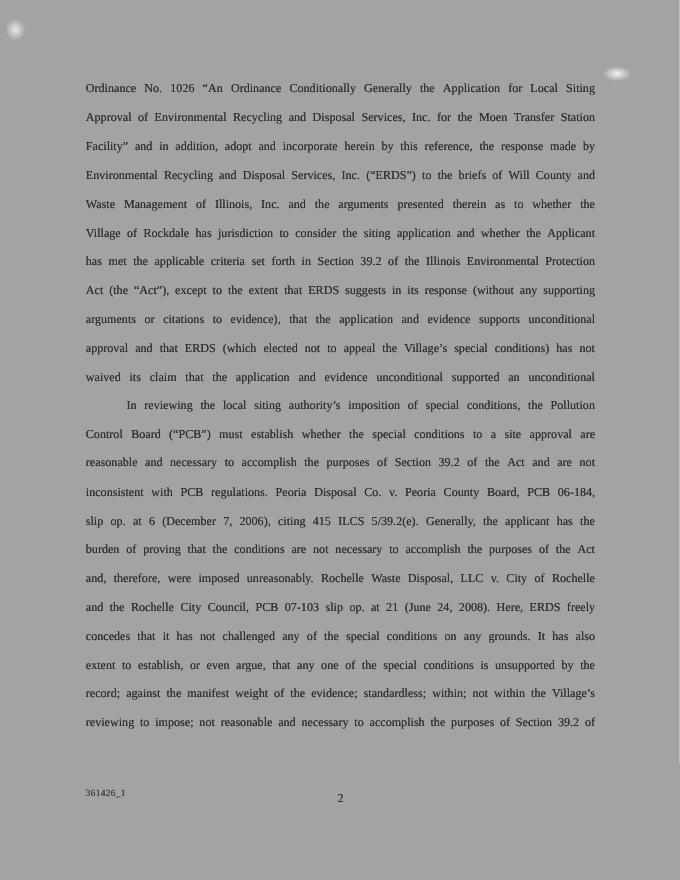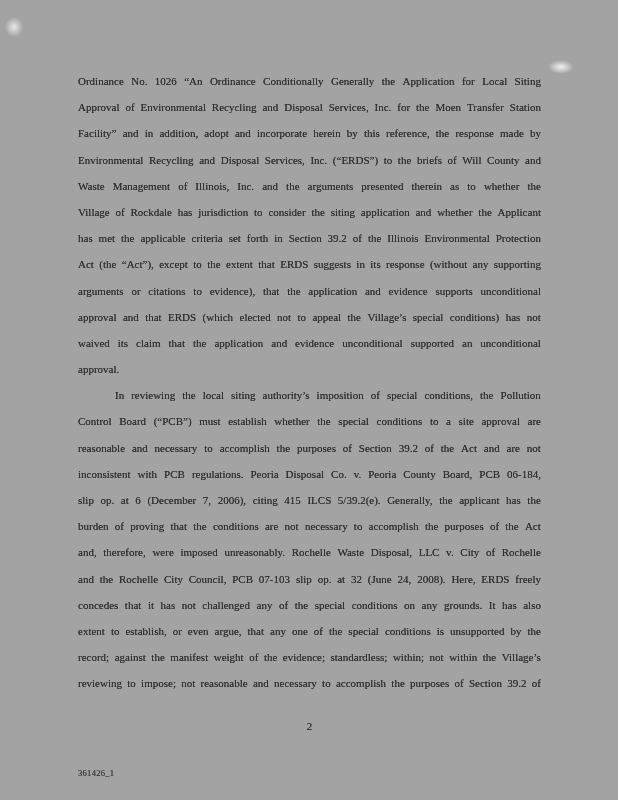--- a/index.html
+++ b/index.html
@@ -25,21 +25,21 @@
     position:absolute;left:78px;top:68px;width:463px;
     font-size:11px;
     text-shadow:0 0 0.6px rgba(48,48,48,0.85);
   }
   .line{height:26.2px;line-height:26.2px;white-space:nowrap;}
   .just{display:flex;justify-content:space-between;}
   .ind{padding-left:37px;}
   .w{white-space:pre;}
   .u{text-underline-offset:2px;text-decoration-thickness:0.8px;}
   .footer-id{
-    position:absolute;left:78px;top:768px;
+    position:absolute;left:78px;top:716px;
     font-size:8.5px;color:#3a3a3a;letter-spacing:0.3px;
     text-shadow:0 0 0.5px rgba(58,58,58,0.8);
   }
   .footer-page{
     position:absolute;left:78px;top:720px;width:463px;text-align:center;
     font-size:11px;color:#303030;
     text-shadow:0 0 0.5px rgba(48,48,48,0.8);
   }
 </style>
 </head>
@@ -217,21 +217,20 @@
           <span class="w"><span>that</span></span>
           <span class="w"><span>the</span></span>
           <span class="w"><span>application</span></span>
           <span class="w"><span>and</span></span>
           <span class="w"><span>evidence</span></span>
           <span class="w"><span>unconditional</span></span>
           <span class="w"><span>supported</span></span>
           <span class="w"><span>an</span></span>
           <span class="w"><span>unconditional</span></span>
         </div>
-        <div class="line"><span>approval.</span></div>
       </div>
       <div>
         <div class="line just ind">
           <span class="w"><span>In</span></span>
           <span class="w"><span>reviewing</span></span>
           <span class="w"><span>the</span></span>
           <span class="w"><span>local</span></span>
           <span class="w"><span>siting</span></span>
           <span class="w"><span>authority’s</span></span>
           <span class="w"><span>imposition</span></span>
@@ -345,21 +344,21 @@
           <span class="w"><span class="u">and</span></span>
           <span class="w"><span class="u">the</span></span>
           <span class="w"><span class="u">Rochelle</span></span>
           <span class="w"><span class="u">City</span></span>
           <span class="w"><span class="u">Council</span><span>,</span></span>
           <span class="w"><span>PCB</span></span>
           <span class="w"><span>07-103</span></span>
           <span class="w"><span>slip</span></span>
           <span class="w"><span>op.</span></span>
           <span class="w"><span>at</span></span>
-          <span class="w"><span>32</span></span>
+          <span class="w"><span>21</span></span>
           <span class="w"><span>(June</span></span>
           <span class="w"><span>24,</span></span>
           <span class="w"><span>2008).</span></span>
           <span class="w"><span>Here,</span></span>
           <span class="w"><span>ERDS</span></span>
           <span class="w"><span>freely</span></span>
         </div>
         <div class="line just">
           <span class="w"><span>concedes</span></span>
           <span class="w"><span>that</span></span>

